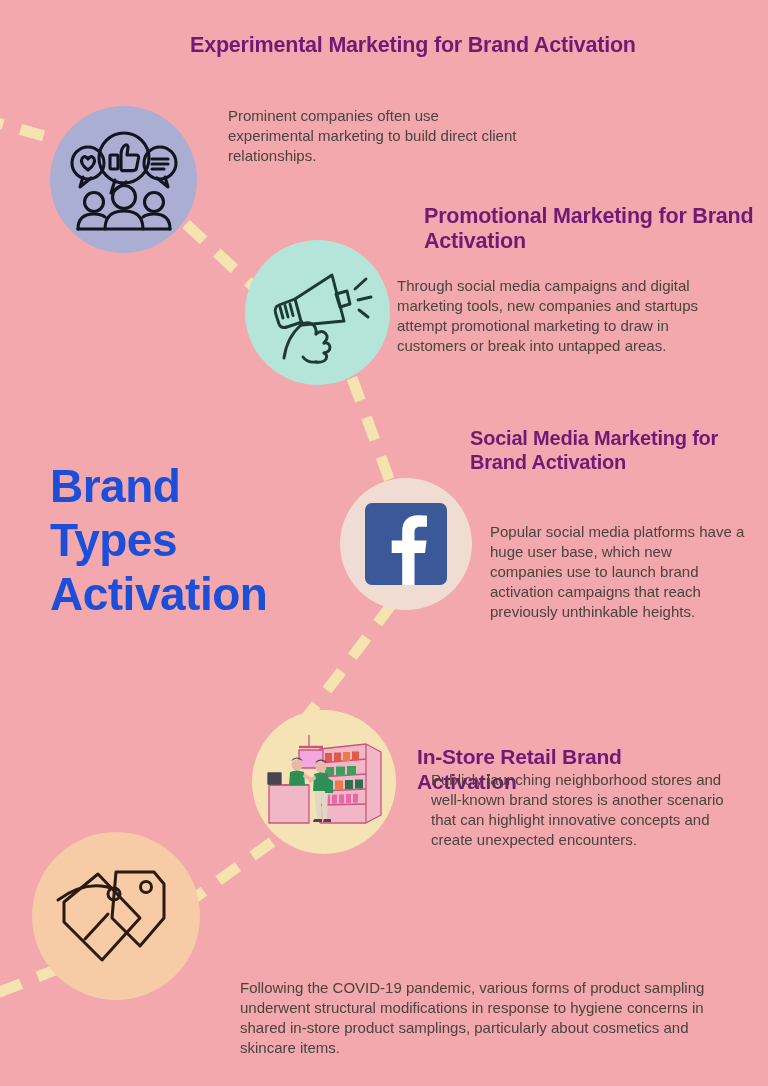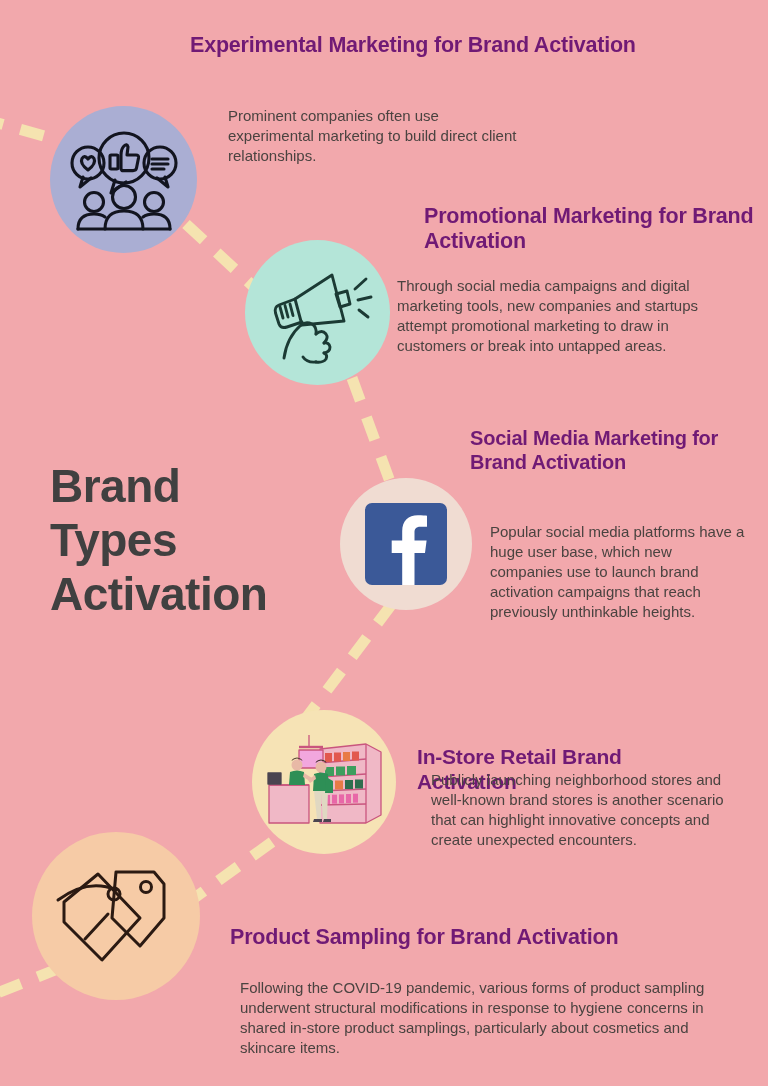--- a/index.html
+++ b/index.html
@@ -58,21 +58,21 @@
   .h5-pos { left:230px; top:925px; width:500px; font-size:21.5px; }
   .b5-pos { left:240px; top:978px; width:470px; }
 
   
   .poster-title {
     position:absolute;
     left:50px; top:460px;
     width:300px;
     font-size:46px;
     font-weight:bold;
-    color:#404040;
+    color:#1d4ed8;
     line-height:1.17;
     letter-spacing:-0.5px;
   }
 
   
   .logo {
     position:absolute;
     left:4px; top:1025px;
     width:210px; height:58px;
   }
@@ -237,21 +237,20 @@
 
   <div class="heading h2-pos">Promotional Marketing for Brand Activation</div>
   <div class="body b2-pos">Through social media campaigns and digital marketing tools, new companies and startups attempt promotional marketing to draw in customers or break into untapped areas.</div>
 
   <div class="heading h3-pos">Social Media Marketing for Brand Activation</div>
   <div class="body b3-pos">Popular social media platforms have a huge user base, which new companies use to launch brand activation campaigns that reach previously unthinkable heights.</div>
 
   <div class="heading h4-pos">In-Store Retail Brand Activation</div>
   <div class="body b4-pos">Publicly launching neighborhood stores and well-known brand stores is another scenario that can highlight innovative concepts and create unexpected encounters.</div>
 
-  <div class="heading h5-pos">Product Sampling for Brand Activation</div>
   <div class="body b5-pos">Following the COVID-19 pandemic, various forms of product sampling underwent structural modifications in response to hygiene concerns in shared in-store product samplings, particularly about cosmetics and skincare items.</div>
 
   <div class="poster-title">
     <div>Brand</div>
     <div>Types</div>
     <div>Activation</div>
   </div>
 
 
 </div>

